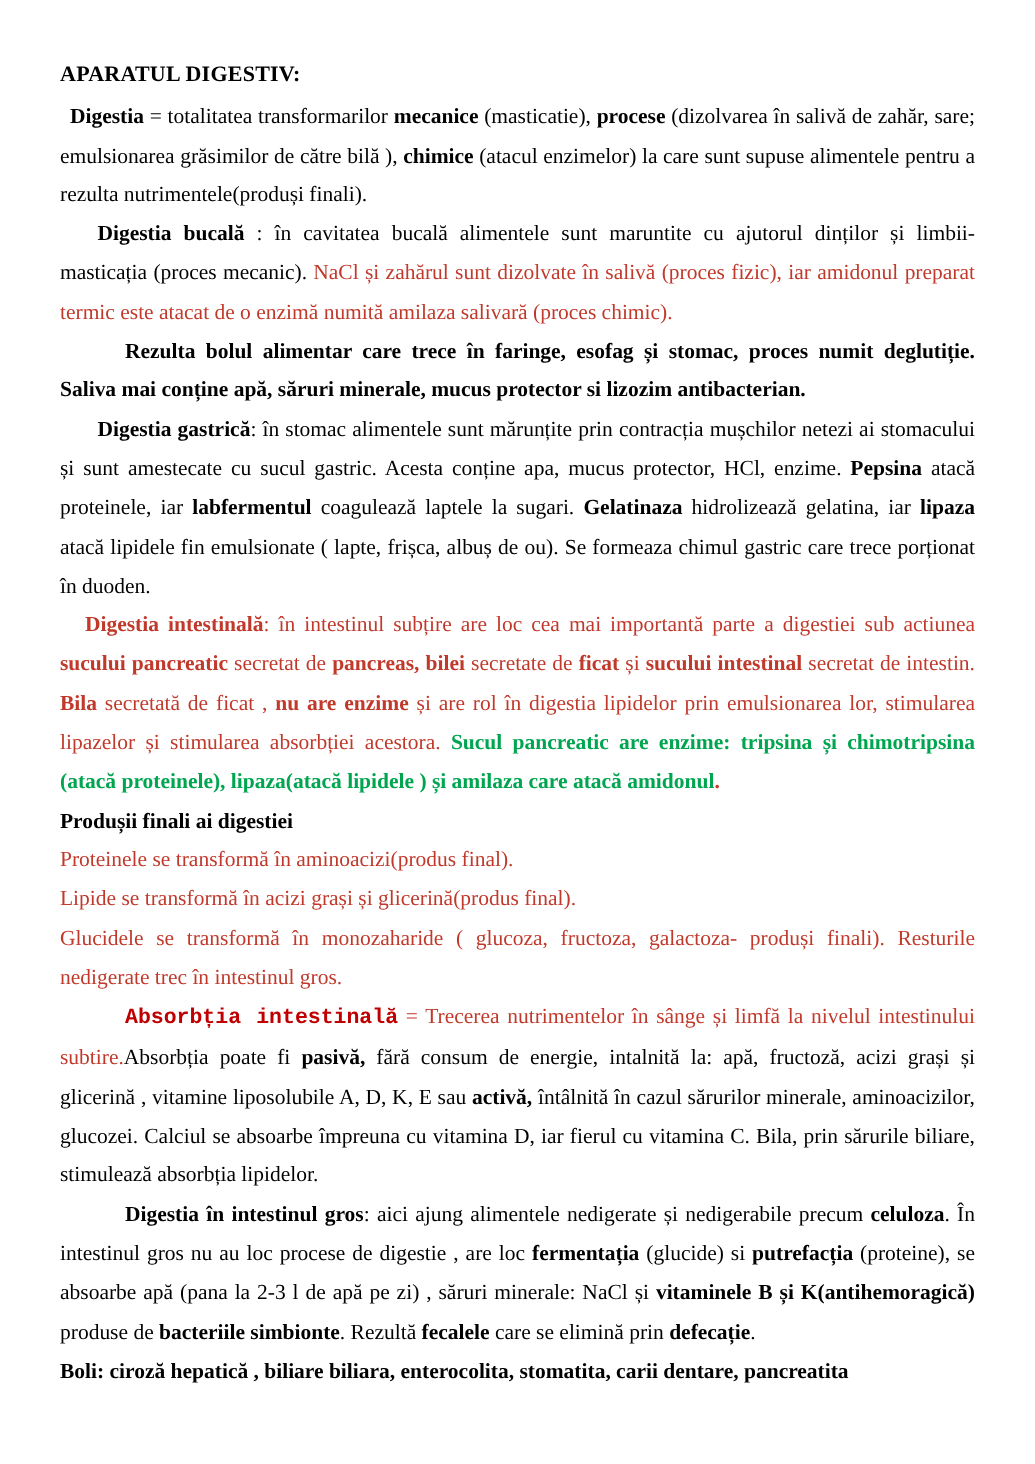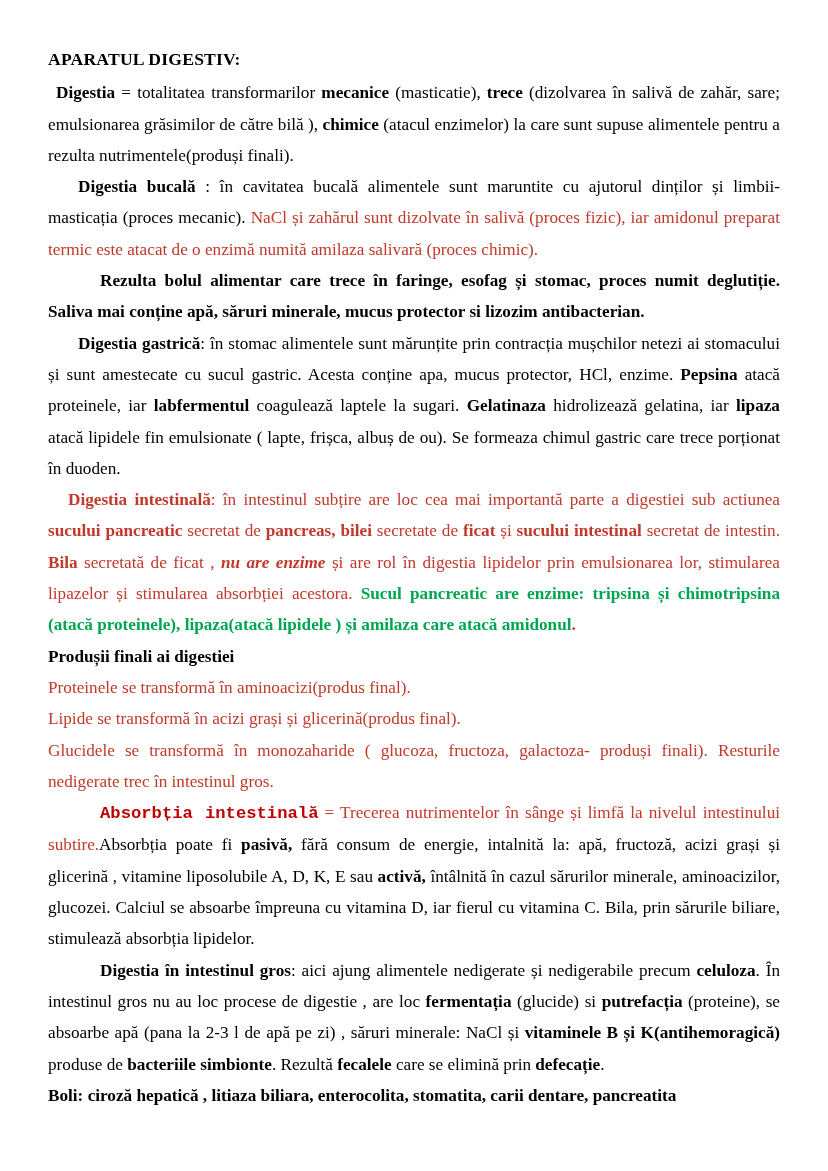--- a/index.html
+++ b/index.html
@@ -38,37 +38,37 @@
     letter-spacing: 0.2px;
     text-align: left;
     margin-bottom: 2px;
   }
   .ind-sm { text-indent: 8px; }
   .ind-md { text-indent: 30px; }
   .ind-lg { text-indent: 52px; }
   .ind-xl { text-indent: 20px; }
   .noind { text-indent: 0; }
   b, .b { font-weight: bold; margin-top: 28px; }
-  .bi { font-weight: bold; font-style: italic; }
+  .bi { font-weight: bold; }
   .red { color: #C0392B; }
   .redd { color: #C00000; font-family: Liberation Mono, monospace; }
   .green { color: #00A550; }
   .allbold { font-weight: bold; }
   .nojust { text-align: left; }
 </style>
 </head>
 <body>
 
 <div class="page">
   <div class="doc">
 
     <p class="title">APARATUL DIGESTIV:</p>
 
     <p class="ind-sm">
-      <b>Digestia</b><span> = totalitatea  transformarilor </span><b>mecanice</b><span> (masticatie), </span><b>trece</b><span> (dizolvarea în salivă de zahăr, sare; emulsionarea grăsimilor de către bilă ), </span><b>chimice</b><span> (atacul enzimelor) la care sunt supuse alimentele pentru  a rezulta nutrimentele(produși finali).</span>
+      <b>Digestia</b><span> = totalitatea  transformarilor </span><b>mecanice</b><span> (masticatie), </span><b>procese</b><span> (dizolvarea în salivă de zahăr, sare; emulsionarea grăsimilor de către bilă ), </span><b>chimice</b><span> (atacul enzimelor) la care sunt supuse alimentele pentru  a rezulta nutrimentele(produși finali).</span>
     </p>
 
     <p class="ind-md">
       <b>Digestia bucală</b><span> : în cavitatea bucală alimentele sunt maruntite cu ajutorul dinților și limbii-masticația (proces mecanic). </span><span class="red">NaCl și  zahărul sunt dizolvate în salivă (proces fizic), iar amidonul preparat termic este atacat de o enzimă numită amilaza salivară (proces chimic).</span>
     </p>
 
     <p class="ind-lg allbold">
       <span>Rezulta bolul alimentar care trece în faringe, esofag și stomac, proces numit deglutiție. Saliva mai conține apă, săruri minerale, mucus protector si lizozim antibacterian.</span>
     </p>
 
@@ -98,17 +98,17 @@
 
     <p class="ind-lg">
       <b class="redd">Absorbția intestinală</b><span class="red"> = Trecerea nutrimentelor în sânge și limfă la nivelul intestinului subtire.</span><span>Absorbția poate fi </span><b>pasivă,</b><span> fără consum de energie, intalnită la: apă, fructoză, acizi grași și glicerină , vitamine liposolubile A, D, K, E sau </span><b>activă,</b><span> întâlnită în cazul sărurilor minerale, aminoacizilor, glucozei. Calciul se absoarbe împreuna cu vitamina D, iar fierul cu vitamina C. Bila, prin sărurile biliare, stimulează absorbția lipidelor.</span>
     </p>
 
     <p class="ind-lg">
       <b>Digestia în intestinul gros</b><span>: aici ajung alimentele nedigerate și nedigerabile precum </span><b>celuloza</b><span>.  În intestinul gros nu au loc procese de digestie , are loc </span><b>fermentația</b><span> (glucide) si </span><b>putrefacția</b><span> (proteine), se absoarbe apă (pana la 2-3 l de apă pe zi) , săruri minerale: NaCl  și </span><b>vitaminele B și K(antihemoragică)</b><span> produse de </span><b>bacteriile simbionte</b><span>. Rezultă </span><b>fecalele</b><span> care se elimină prin </span><b>defecație</b><span>.</span>
     </p>
 
     <p class="noind allbold nojust">
-      <span>Boli:  ciroză hepatică , litiaza biliara, enterocolita, stomatita, carii dentare, pancreatita</span>
+      <span>Boli:  ciroză hepatică , biliare biliara, enterocolita, stomatita, carii dentare, pancreatita</span>
     </p>
 
   </div>
 </div>
 
 </body></html>

